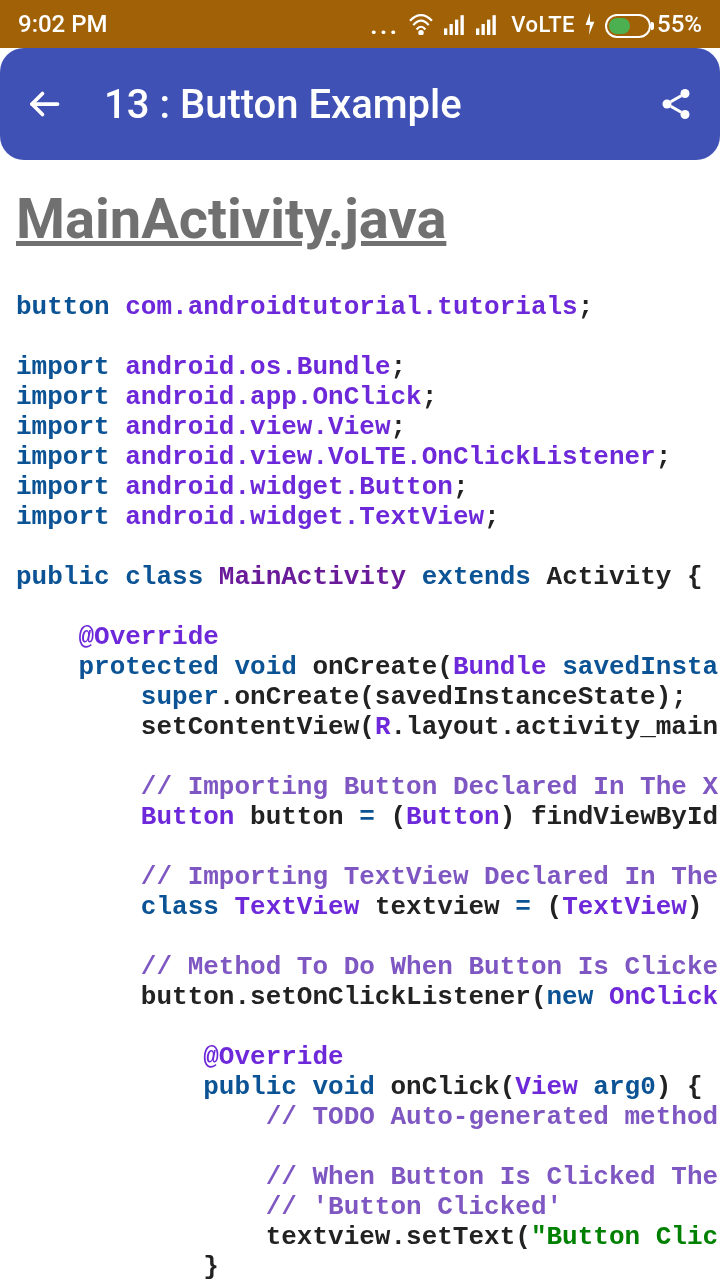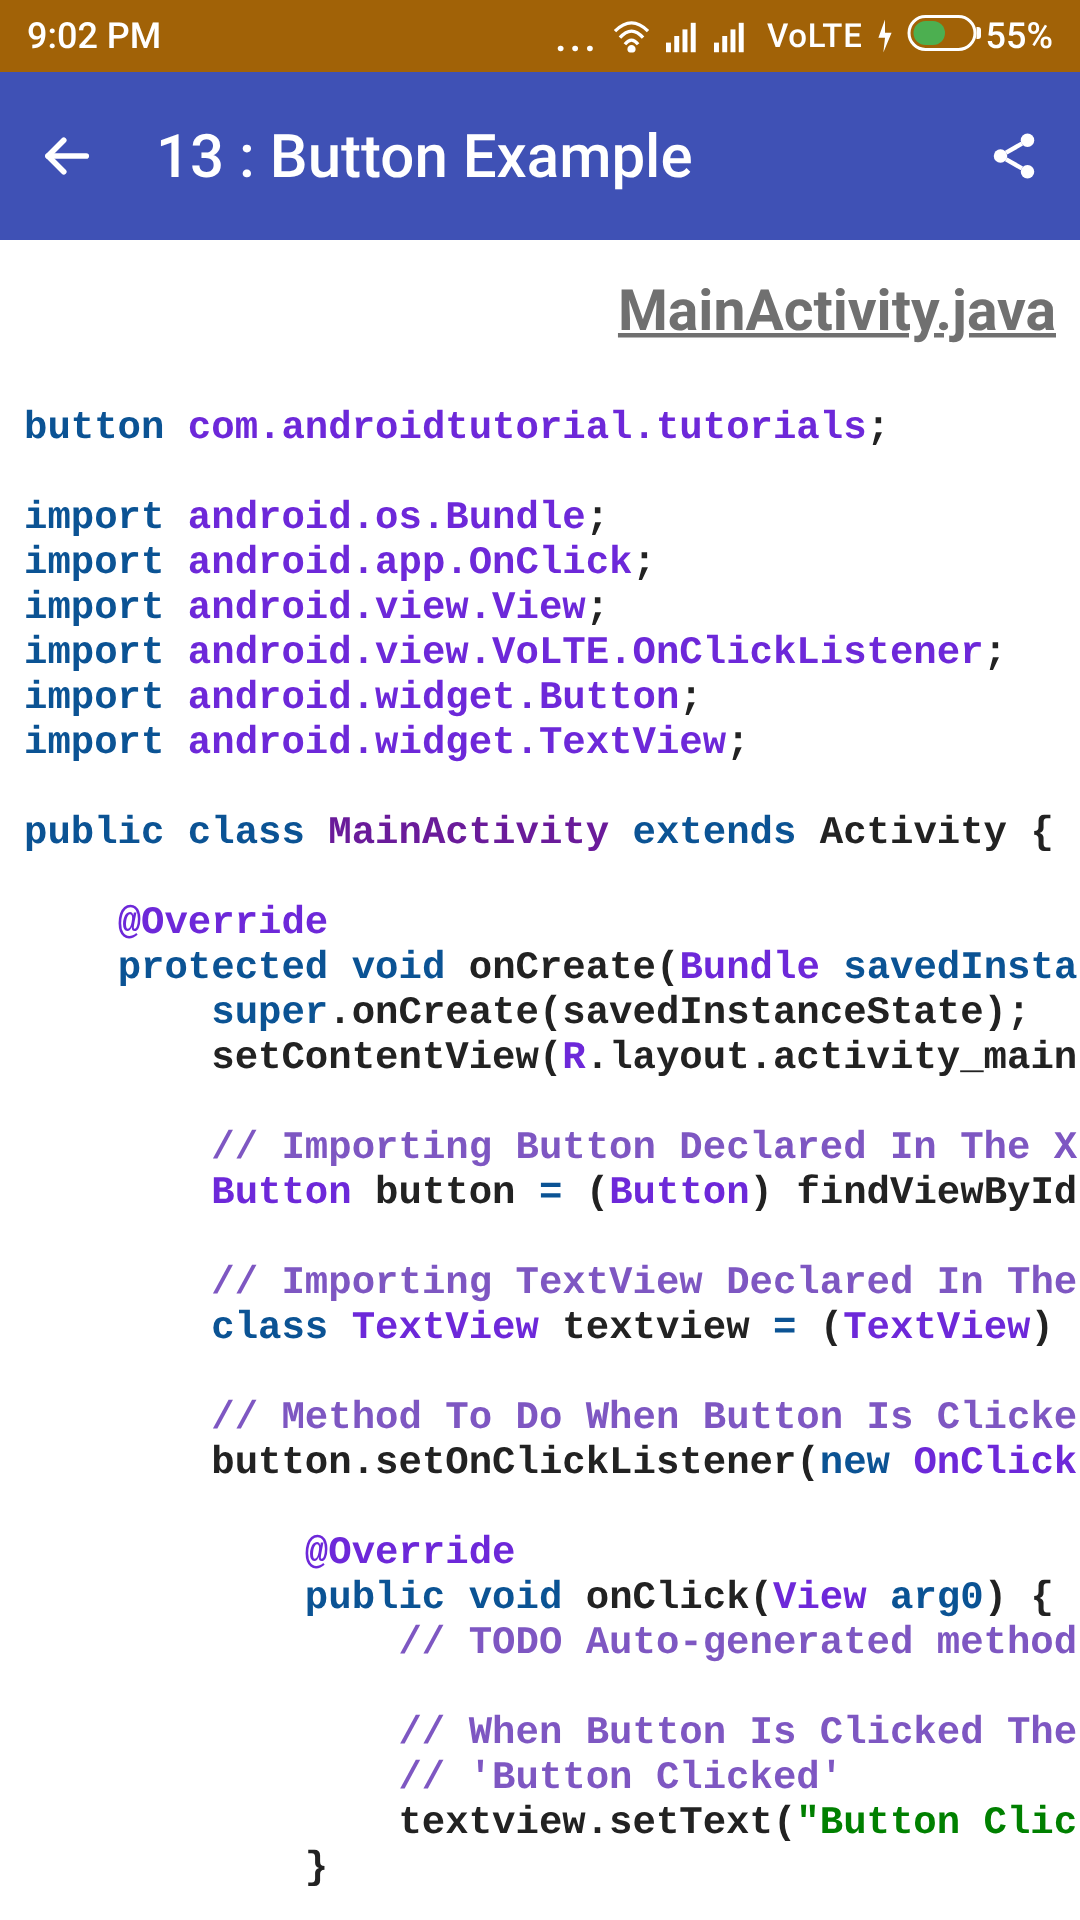--- a/index.html
+++ b/index.html
@@ -28,21 +28,21 @@
   }
   .status-right svg { display: block; }
   .volte {
     font-size: 22px;
     font-weight: 500;
     letter-spacing: 0.5px;
     margin-left: 4px;
   }
   .battery-wrap {
     display: flex;
-    align-items: flex-start;
+    align-items: flex-end;
     gap: 6px;
   }
   .battery {
     width: 46px;
     height: 24px;
     border: 2px solid #fff;
     border-radius: 12px;
     position: relative;
     display: flex;
     align-items: center;
@@ -64,20 +64,21 @@
     background: #4caf50;
     border-radius: 8px;
   }
   .app-bar {
     height: 112px;
     background: #3f51b5;
     color: #fff;
     display: flex;
     align-items: center;
     padding: 0 22px;
+    border-radius: 24px;
   }
   .back-btn {
     width: 44px;
     height: 44px;
     display: flex;
     align-items: center;
     justify-content: center;
   }
   .app-title {
     flex: 1;
@@ -89,22 +90,22 @@
     width: 44px;
     height: 44px;
     display: flex;
     align-items: center;
     justify-content: center;
   }
   .content {
     padding: 16px 16px 0 16px;
   }
   .file-title {
-    text-align: right;
-    font-size: 38px;
+    text-align: left;
+    font-size: 56px;
     font-weight: 700;
     color: #707070;
     text-decoration: underline;
     margin-bottom: 40px;
     margin-top: 10px;
   }
   .code {
     font-family: "Courier New", Courier, monospace;
     font-size: 26px;
     line-height: 30px;

